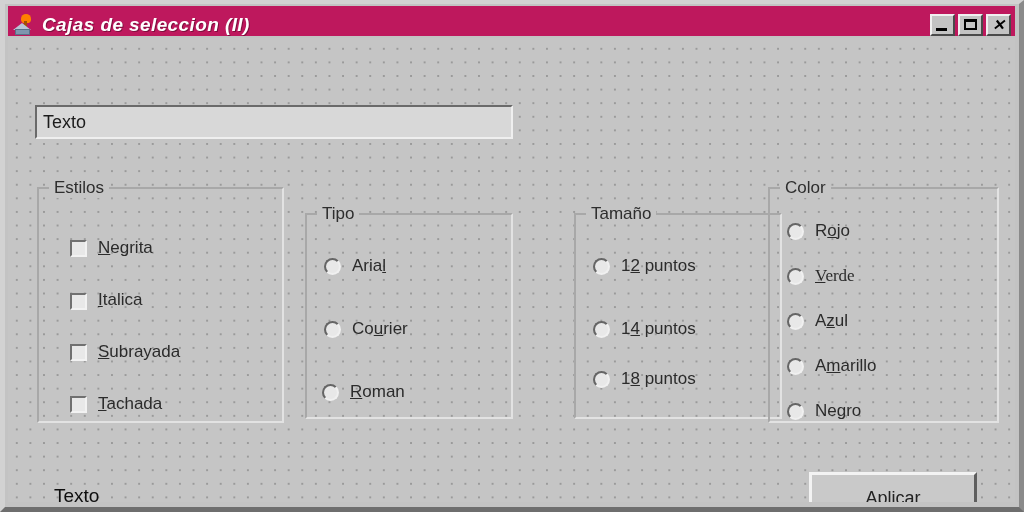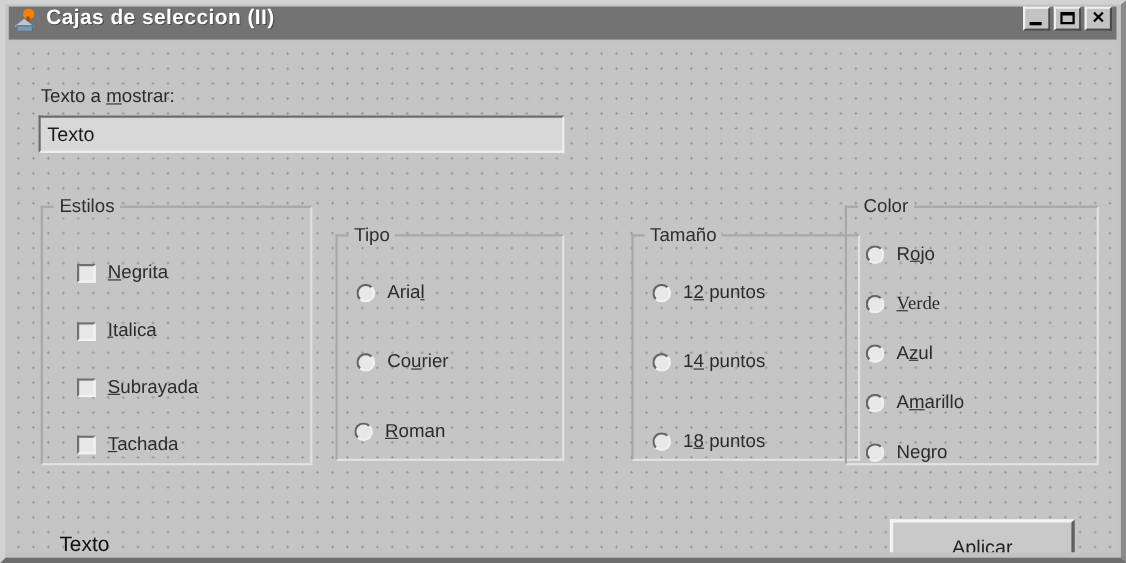--- a/index.html
+++ b/index.html
@@ -27,25 +27,26 @@
     border-right: 5px solid #8a8a8a;
     border-bottom: 5px solid #6e6e6e;
   }
 
   
   #titlebar {
     position: absolute;
     left: 3px; top: 2px;
     width: 1007px;
     height: 30px;
-    background: #737373;
+    background: #be185d;
     display: flex;
-    align-items: flex-start;
+    align-items: flex-end;
     padding: 0 2px 0 4px;
     box-sizing: border-box;
+    font-style: italic;
   }
   #app-icon {
     width: 24px; height: 24px;
     position: relative;
     flex: none;
     margin-right: 6px;
   }
   #app-icon .roof {
     position: absolute; left: 1px; top: 11px;
     width: 0; height: 0;
@@ -275,21 +276,20 @@
           <span class="max-glyph"></span>
         </div>
       <div class="winbtn">
           <span class="close-glyph">✕</span>
         </div>
     </div>
   </div>
 
   <div id="client">
 
-    <div id="field-label"><span>Texto a </span><span class="acc">m</span><span>ostrar:</span></div>
 
     <input id="text-input" type="text" value="Texto" style="">
 
     <div class="groupbox" style="left:29px; top:140px; width:247px; height:245px;">
       <div class="gframe"></div>
       <div class="glabel">Estilos</div>
       <div class="gitems">
         <div class="ctrl-row" style="left:33px; top:51px;">
           <span class="checkbox"></span>
           <span class="ctrl-label"><span class="acc">N</span><span>egrita</span></span>
@@ -333,21 +333,21 @@
       <div class="glabel">Tamaño</div>
       <div class="gitems">
         <div class="ctrl-row" style="left:19px; top:43px;">
           <span class="radio"></span>
           <span class="ctrl-label"><span>1</span><span class="acc">2</span><span> puntos</span></span>
         </div>
         <div class="ctrl-row" style="left:19px; top:106px;">
           <span class="radio"></span>
           <span class="ctrl-label"><span>1</span><span class="acc">4</span><span> puntos</span></span>
         </div>
-        <div class="ctrl-row" style="left:19px; top:178px;">
+        <div class="ctrl-row" style="left:19px; top:156px;">
           <span class="radio"></span>
           <span class="ctrl-label"><span>1</span><span class="acc">8</span><span> puntos</span></span>
         </div>
       </div>
     </div>
 
     <div class="groupbox" style="left:760px; top:140px; width:231px; height:245px;">
       <div class="gframe"></div>
       <div class="glabel">Color</div>
       <div class="gitems">

